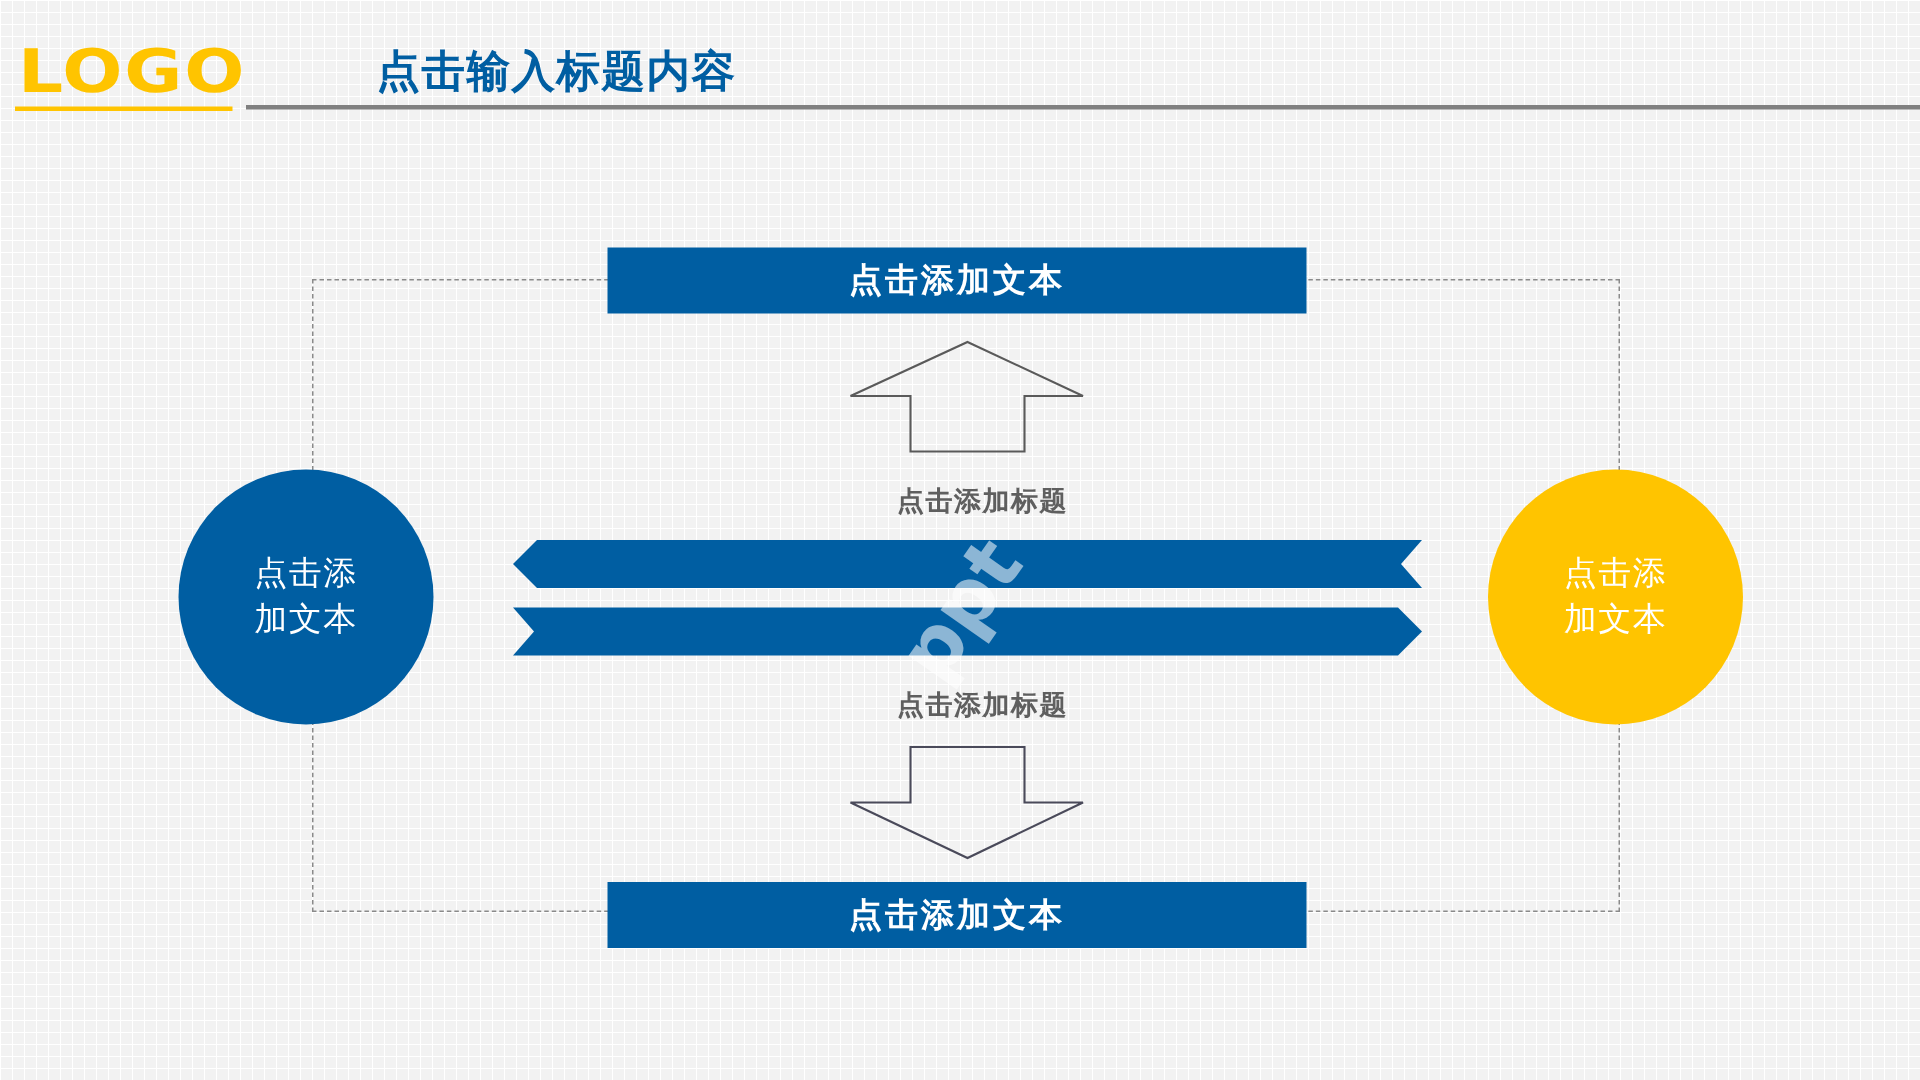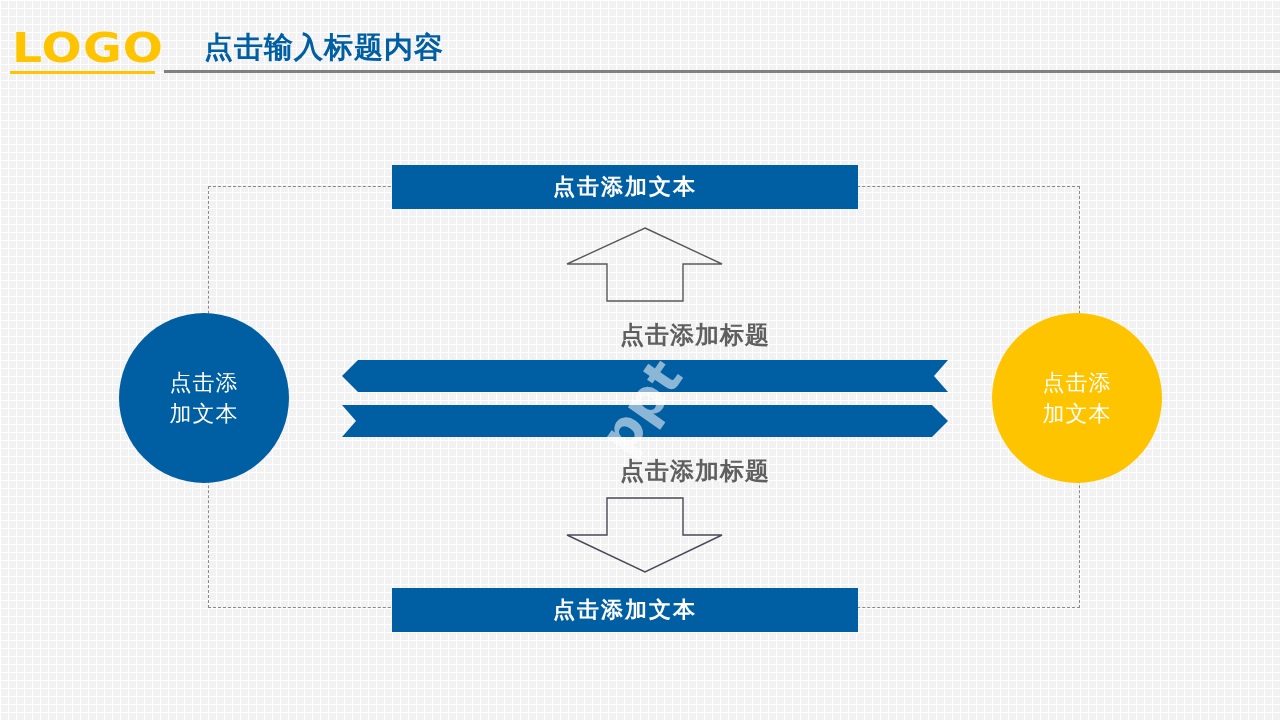--- a/index.html
+++ b/index.html
@@ -47,64 +47,64 @@
 
     
     .frame {
       left: 208px; top: 186px; width: 872px; height: 422px;
       border: 1px dashed #8a8a8a;
       box-sizing: border-box;
     }
 
     
     .bar {
-      left: 392px; width: 466px; height: 44px;
+      left: 405px; width: 466px; height: 44px;
       color: #ffffff;
       font-weight: bold;
       font-size: 22px;
       display: flex; align-items: center; justify-content: center;
       letter-spacing: 2px;
     }
 
     
     .circle {
       width: 170px; height: 170px; border-radius: 50%;
       color: #ffffff; font-weight: normal; font-size: 22px;
       display: flex; align-items: center; justify-content: center;
       text-align: center; line-height: 31px;
       letter-spacing: 1px;
     }
     .circle span { display: block; }
 
     
     .subtitle {
       left: 540px; width: 230px;
-      text-align: right;
+      text-align: center;
       font-weight: bold;
-      font-size: 24px;
+      font-size: 18px;
       letter-spacing: 1px;
       line-height: 30px;
     }
 
     .watermark {
       left: 560px; top: 300px;
       font-size: 52px;
       font-weight: bold;
       color: rgba(255,255,255,0.55);
       transform: rotate(-55deg);
       transform-origin: left top;
       pointer-events: none;
     }
   </style>
 </head>
 <body>
 
 <div class="abs logo" style="color:#ffc400;">LOGO</div>
 <div class="abs logo-underline" style="background:#ffc400;"></div>
-<div class="abs title" style="color:#005ea2;">点击输入标题内容</div>
+<div class="abs title" style="color:#005ea2;margin-left:47px;">点击输入标题内容</div>
 <div class="abs title-rule" style="background:#808080;"></div>
 
 <div class="abs frame"></div>
 
 <div class="abs bar" style="top:165px; background:#005ea2;">
   <span>点击添加文本</span>
 </div>
 
 <svg class="abs" style="left:560px; top:222px;" width="170" height="86" viewBox="0 0 170 86">
   <polygon points="85,6 162,42 123,42 123,79 47,79 47,42 7,42" fill="none" stroke="#5a5a5a" stroke-width="1.4"></polygon>

